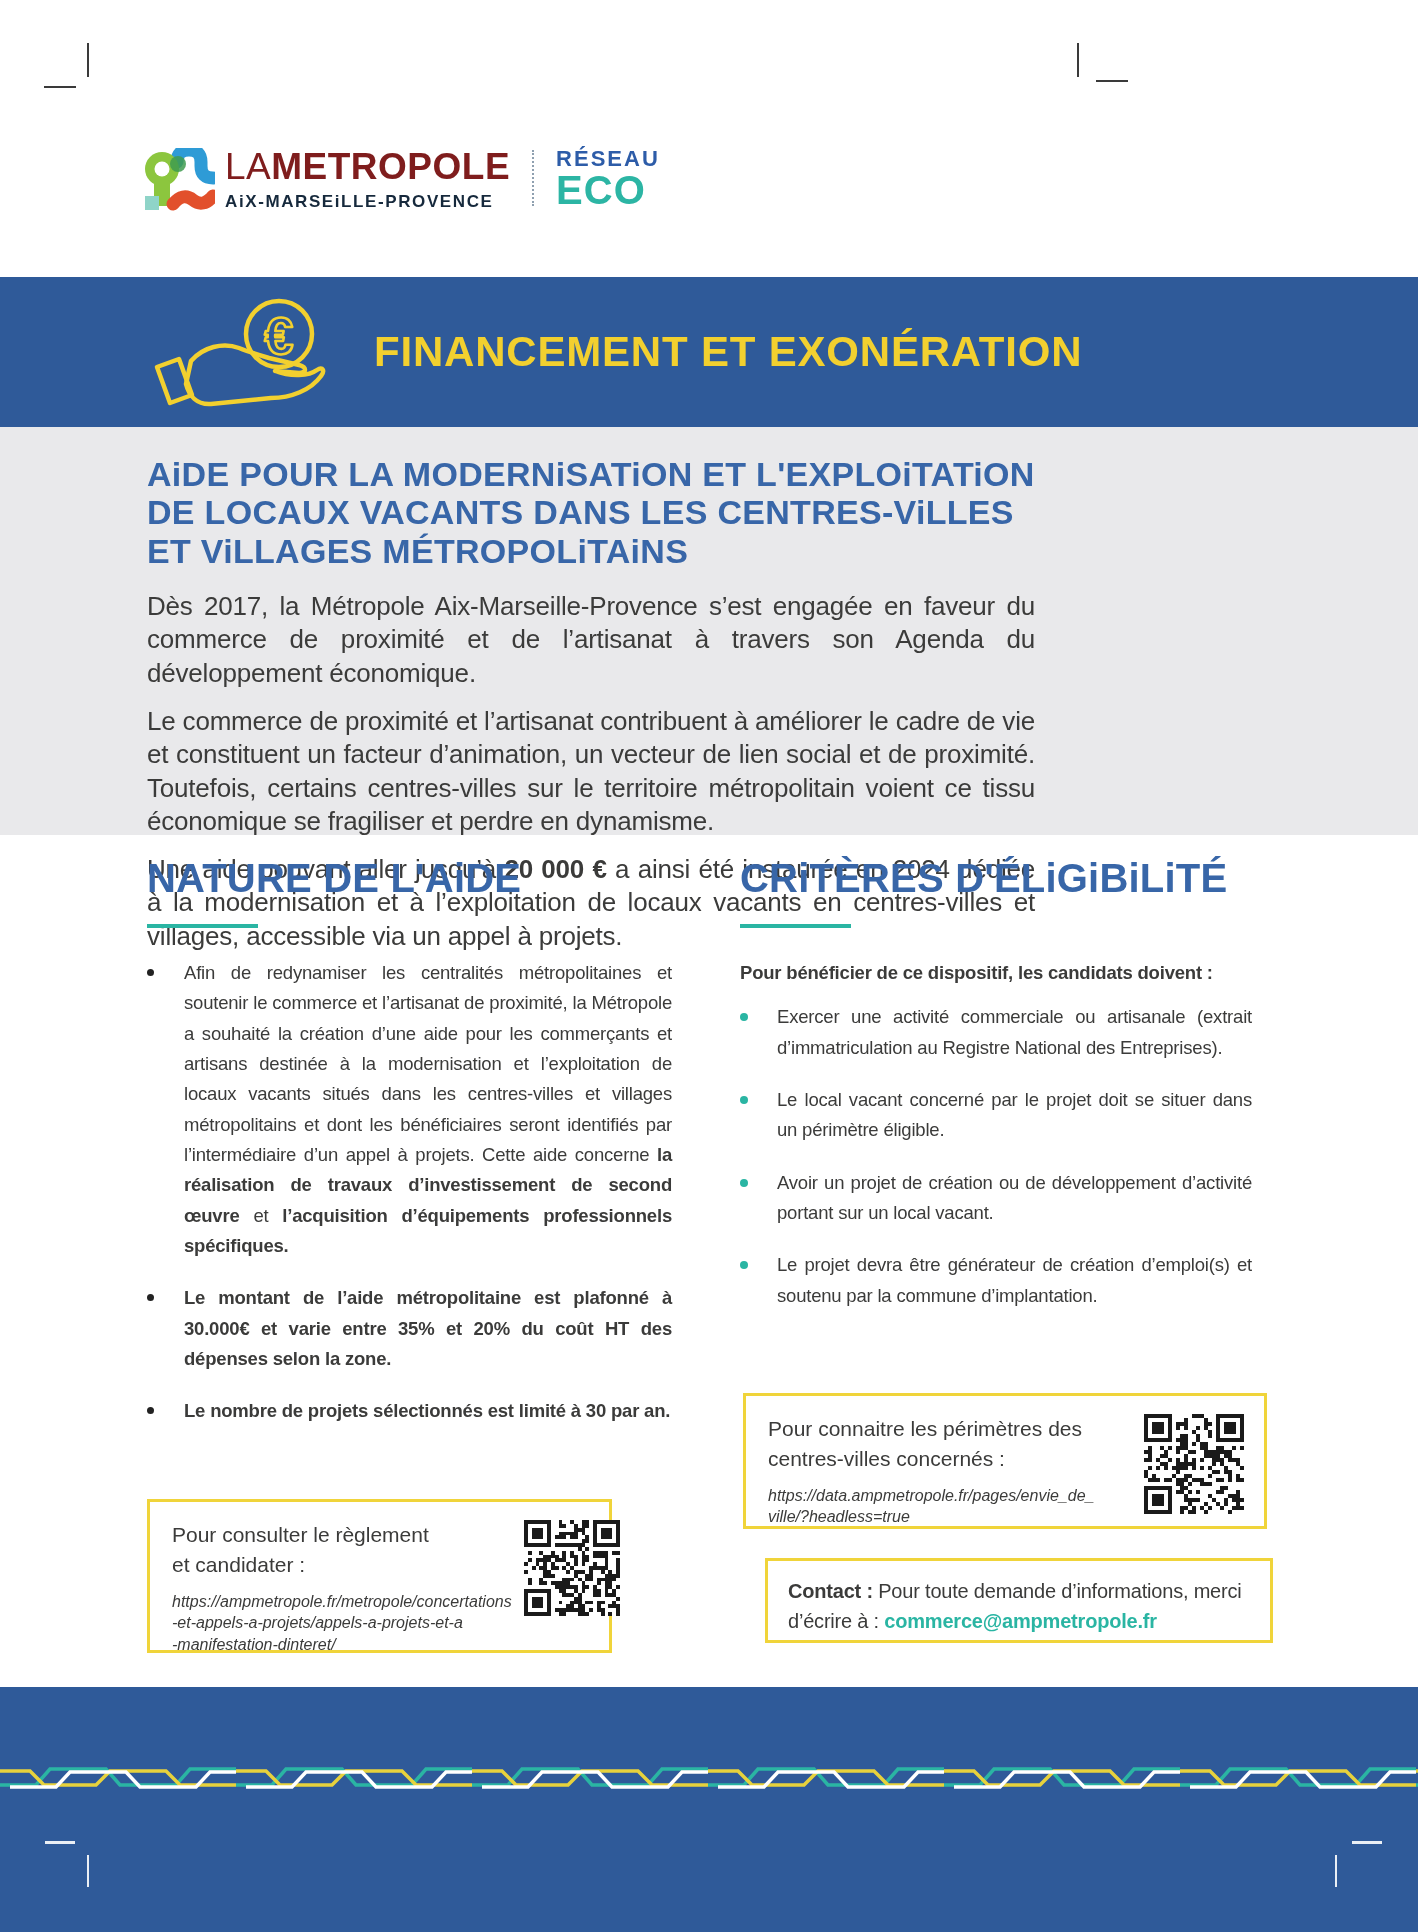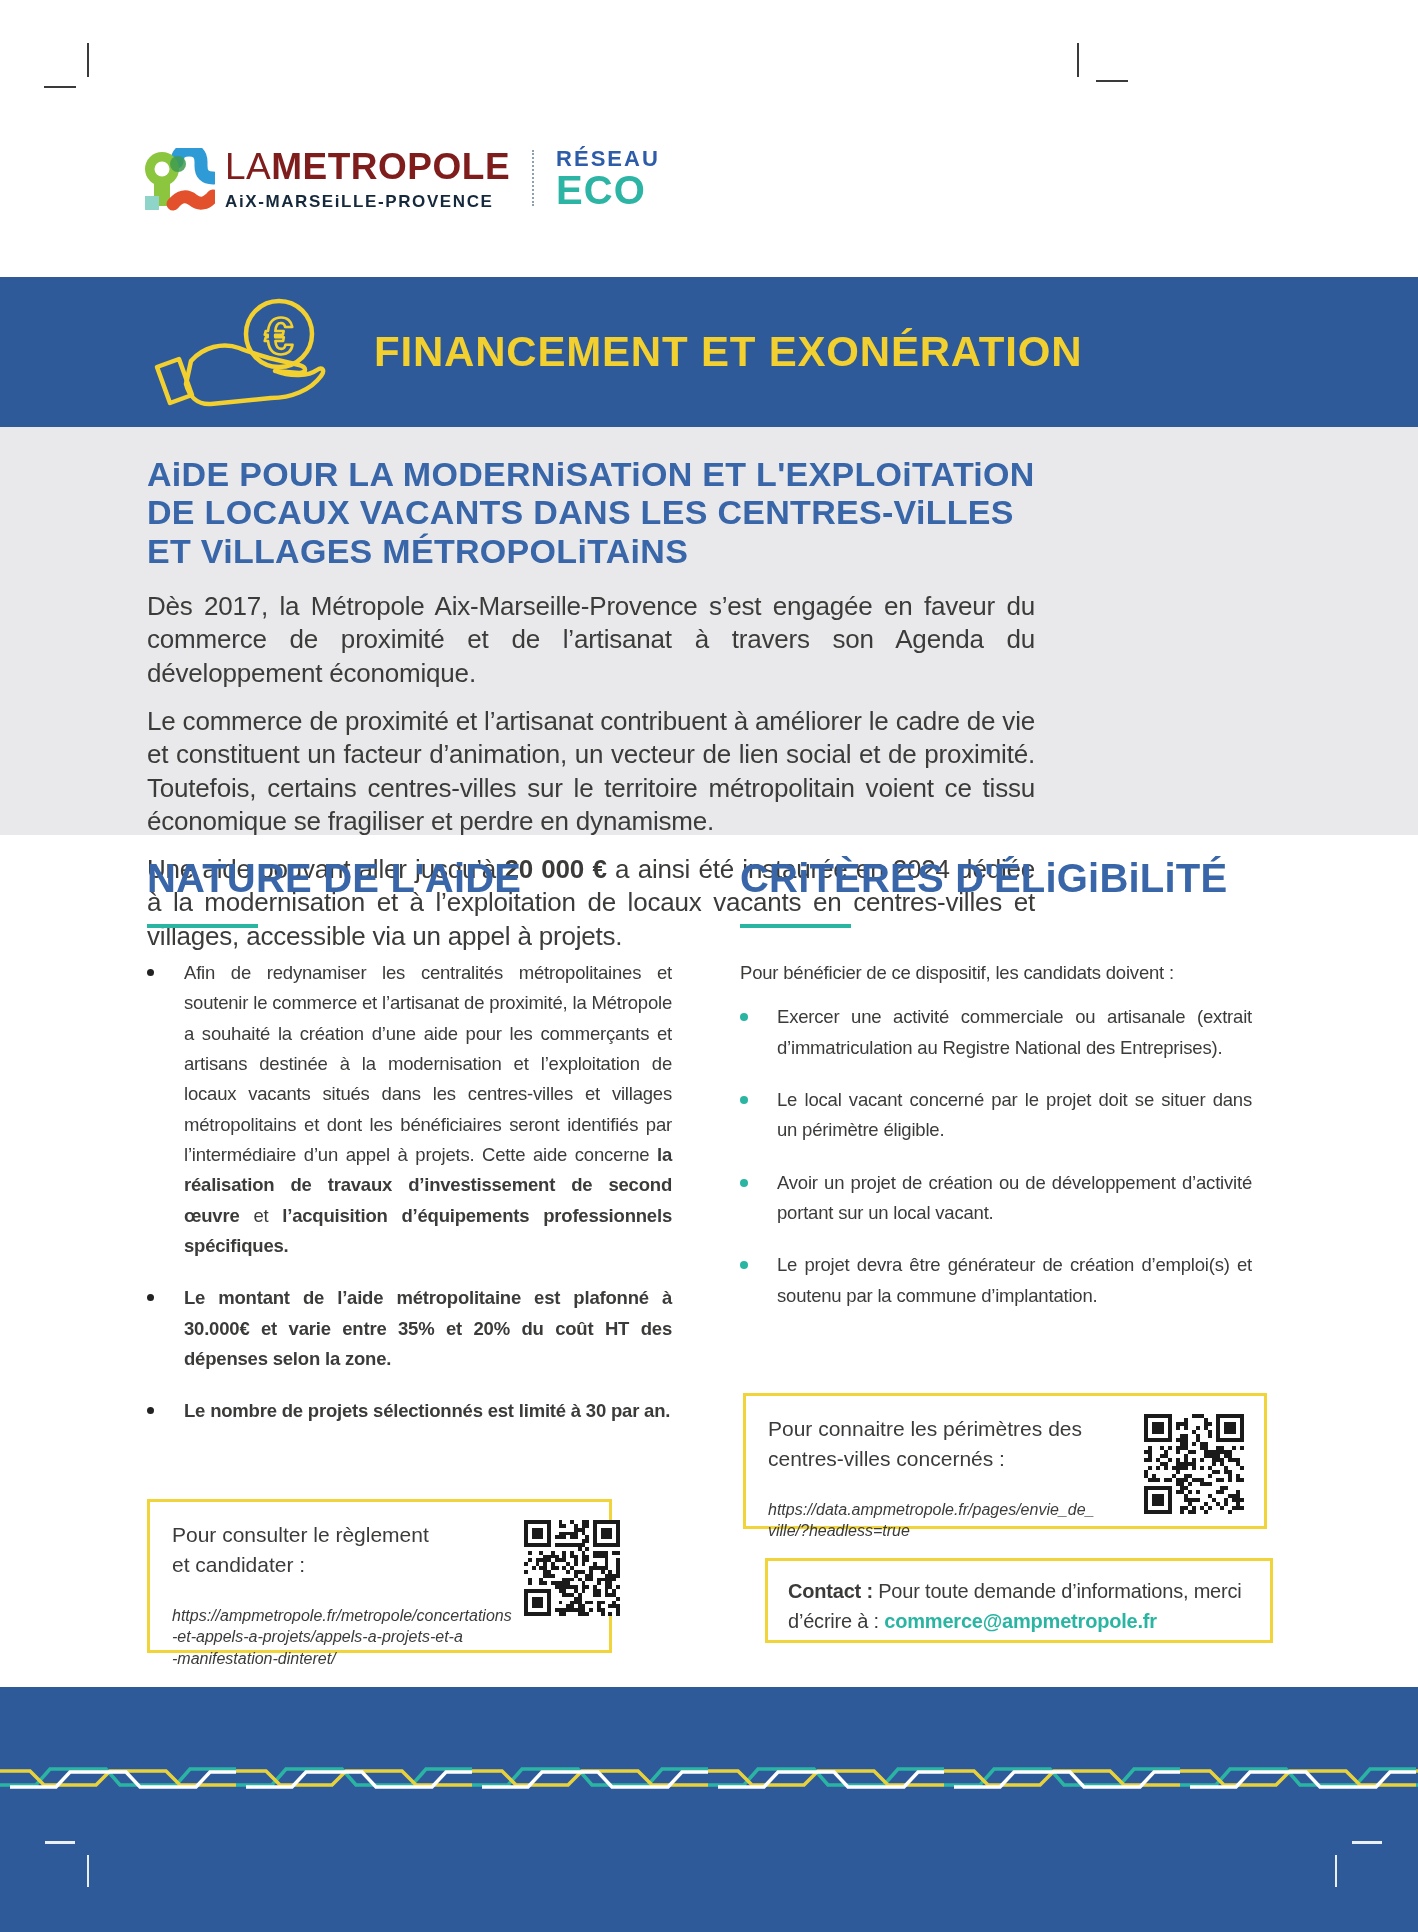--- a/index.html
+++ b/index.html
@@ -35,27 +35,27 @@
   .col-left{left:147px;width:525px;}
   .col-right{left:740px;width:512px;}
   .col-h{font-size:40px;font-weight:700;color:#3866a8;line-height:1;letter-spacing:.2px;}
   .underline{width:111px;height:4px;background:#2ab5a3;margin-top:26px;}
   .col-body{margin-top:30px;font-size:18.5px;line-height:1.64;letter-spacing:-.2px;}
   .bullet{display:flex;margin-bottom:22px;}
   .bullet .dot{flex:none;width:37px;padding-top:11px;}
   .bullet .dot i{display:block;width:7px;height:7px;border-radius:50%;background:#222;}
   .bullet.teal .dot i{width:8px;height:8px;background:#2ab5a3;}
   .bullet .txt{flex:1;text-align:justify;}
-  .col-intro{margin-bottom:14px;}
+  .col-intro{margin-bottom:14px;font-weight:bold;}
   
   .ybox{position:absolute;background:#fff;border:3px solid #f0d43a;box-sizing:border-box;
         display:flex;align-items:flex-start;padding:18px 20px 14px 22px;}
   .ybox .txtcol{flex:1;padding-right:12px;}
   .ybox-title{font-size:21px;line-height:1.45;white-space:pre-line;color:#3b3b3a;}
-  .ybox-url{margin-top:24px;font-size:16px;font-style:italic;line-height:1.35;white-space:pre-line;color:#3b3b3a;}
+  .ybox-url{margin-top:10px;font-size:16px;font-style:italic;line-height:1.35;white-space:pre-line;color:#3b3b3a;}
   .qr{flex:none;}
   .box-reglement{left:147px;top:1499px;width:465px;height:154px;}
   .box-perimetres{left:743px;top:1393px;width:524px;height:136px;}
   .box-contact{left:765px;top:1558px;width:508px;height:85px;display:block;padding:15px 20px;}
   .contact-line{font-size:20px;line-height:1.5;letter-spacing:-.2px;}
   .contact-email{color:#2ab5a3;font-weight:700;}
   
   .footer{position:absolute;left:0;top:1687px;width:1418px;height:245px;background:#2f5a99;}
   .weave{position:absolute;left:0;top:76px;width:1418px;height:28px;}
 </style>

